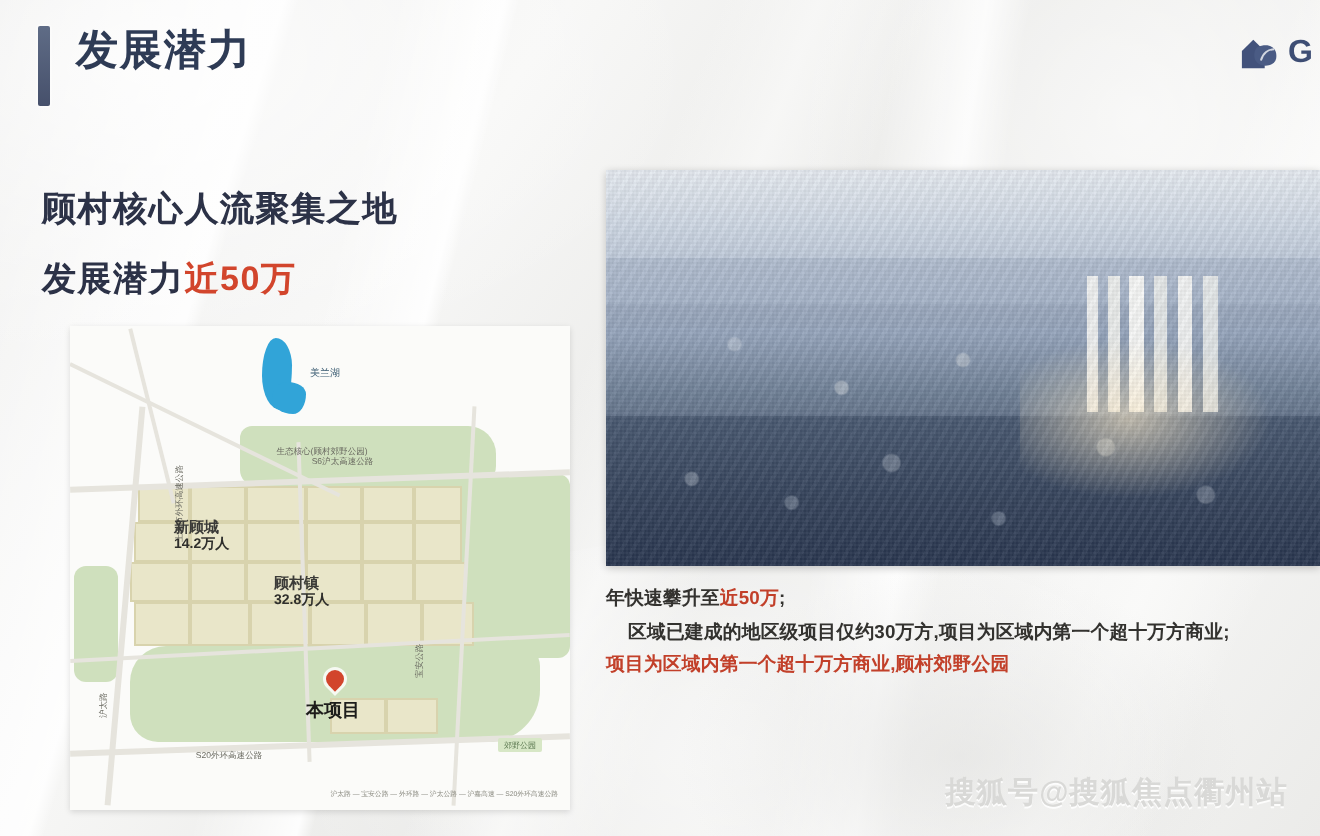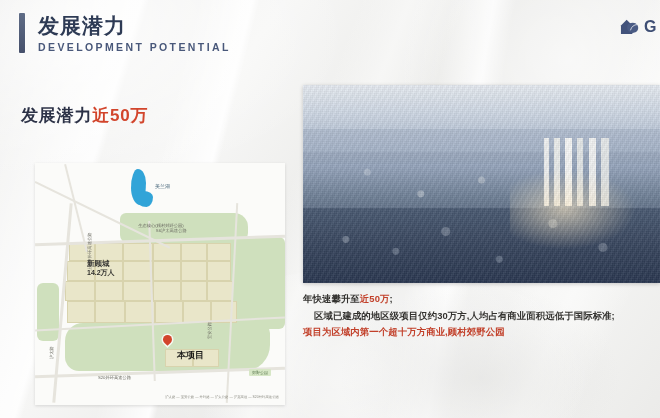--- a/index.html
+++ b/index.html
@@ -123,34 +123,34 @@
 <div class="slide">
   <div class="swirl s1"></div>
   <div class="swirl s2"></div>
   <div class="swirl s3"></div>
   <div class="swirl s4"></div>
 
   <div class="header">
     <div class="hbar"></div>
     <div class="htxt">
       <div class="htitle">发展潜力</div>
-      <div class="hsub">DEVELOPMENT POTENTIAL</div>
     </div>
   </div>
 
   <div class="brand">
     <svg class="mark" viewBox="0 0 22 20">
       <path d="M2 9 L8 3 L14 9 L14 18 L2 18 Z" fill="#42527b"></path>
       <path d="M10 7 C17 4 21 8 20 13 C19 17 13 18 10 15 C8 13 8 9 10 7 Z" fill="#4a5b84"></path>
       <path d="M12 14 C13 10 16 8 19 8" stroke="#ffffff" stroke-width="1" fill="none" opacity=".75"></path>
     </svg>
     <span class="word">G</span>
   </div>
 
   <div class="lead">
+    <div class="l1">顾村核心人流聚集之地</div>
     <div class="l2">
       <span>发展潜力</span><span class="hl">近50万</span>
     </div>
   </div>
 
   <div class="map">
     <div class="canvas">
 
       <div class="mgreen" style="left:85px;top:50px;width:128px;height:30px;border-radius:6px 14px 10px 8px;"></div>
       <div class="mgreen" style="left:30px;top:160px;width:205px;height:48px;border-radius:18px 10px 26px 14px;"></div>
@@ -206,39 +206,44 @@
       <div class="mlabel" style="left:120px;top:65px;">S6沪太高速公路</div>
       <div class="mlabel" style="left:52px;top:108px;transform:rotate(-90deg) scale(.95);transform-origin:left top;">上海市外环高速公路</div>
       <div class="mlabel" style="left:14px;top:196px;transform:rotate(-90deg) scale(.95);transform-origin:left top;">沪太路</div>
       <div class="mlabel" style="left:62px;top:212px;">S20外环高速公路</div>
       <div class="mlabel" style="left:172px;top:176px;transform:rotate(-90deg) scale(.95);transform-origin:left top;">宝安公路</div>
 
       <div class="mtown" style="left:52px;top:96px;width:58px;">
         <div class="nm">新顾城</div>
         <div class="pp">14.2万人</div>
       </div>
+      <div class="mtown" style="left:102px;top:124px;width:62px;">
+        <div class="nm">顾村镇</div>
+        <div class="pp">32.8万人</div>
+      </div>
 
       <div class="mpin" style="left:128px;top:172px;"></div>
-      <div class="mproj" style="left:118px;top:186px;padding-left:24px;">本项目</div>
+      <div class="mproj" style="left:118px;top:186px;">本项目</div>
 
       <div class="mchip" style="left:214px;top:206px;">郊野公园</div>
       <div class="mlegend" style="right:6px;bottom:6px;width:120px;">沪太路 — 宝安公路 — 外环路 — 沪太公路 — 沪嘉高速 — S20外环高速公路</div>
     </div>
   </div>
 
   <div class="photo">
     <div class="sky"></div>
     <div class="far"></div>
     <div class="mid"></div>
     <div class="near"></div>
     <div class="towers"></div>
     <div class="glow"></div>
     <div class="blocks"></div>
     <div class="grain"></div>
   </div>
 
   <div class="copy">
     <p><span>年快速攀升至</span><span class="hl">近50万</span><span>;</span></p>
-    <p class="ind">区域已建成的地区级项目仅约30万方,人均占有商业面积远低于国际标准;</p>
+    <p class="ind">区域已建成的地区级项目仅约30万方,项目为区域内第一个超十万方商业;</p>
     <p class="rline">项目为区域内第一个超十万方商业,顾村郊野公园</p>
   </div>
 
+  <div class="wm">搜狐号@搜狐焦点衢州站</div>
 </div>
 
 </body></html>

